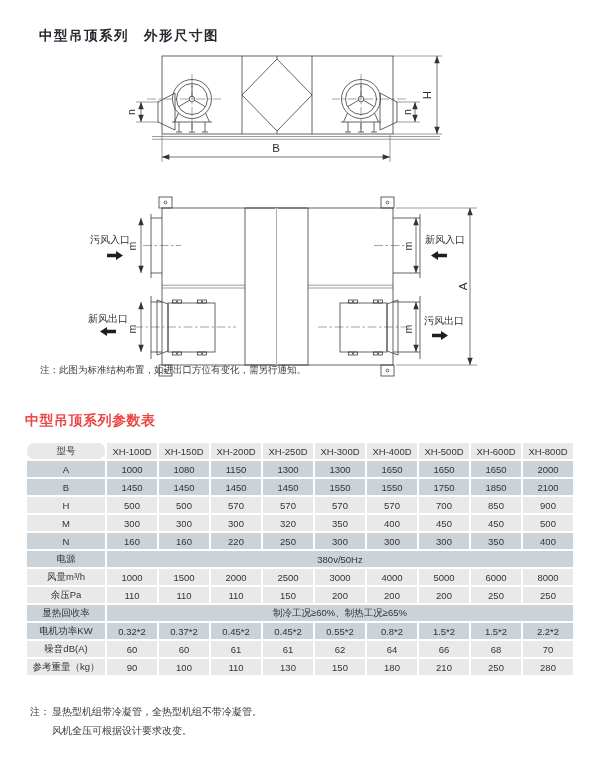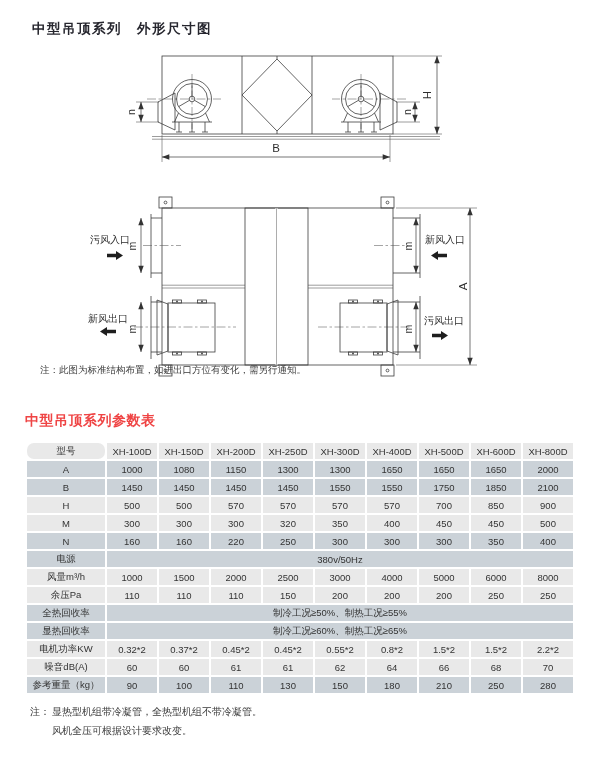--- a/index.html
+++ b/index.html
@@ -1,20 +1,20 @@
 <!DOCTYPE html>
 <html style="--row-light: #e9e9e9; --row-dark: #cbd2d8;"><head>
 <meta charset="utf-8">
 <style>
   html,body{margin:0;padding:0;background:#ffffff;}
   body{width:600px;height:776px;position:relative;overflow:hidden;
        font-family:"Liberation Sans","DejaVu Sans",sans-serif;color:#3b3b3b;}
   .page{position:absolute;inset:0;background:#fff;}
 
-  .main-title{position:absolute;left:28px;top:16px;margin:4px;
+  .main-title{position:absolute;left:28px;top:16px;margin:11px;
     font-size:13.5px;font-weight:bold;color:#26262e;letter-spacing:1.5px;}
   .table-title{position:absolute;left:25px;top:412px;margin:0;
     font-size:14px;font-weight:bold;color:#ef4444;letter-spacing:.5px;}
 
   svg.diagram{position:absolute;left:0;top:40px;}
   .ln{stroke:#3c3c3c;stroke-width:.8;fill:none;}
   .thin{stroke:#4a4a4a;stroke-width:.55;fill:none;}
   .dim{stroke:#3a3a3a;stroke-width:.7;fill:none;}
   .cl{stroke:#5a5a5a;stroke-width:.55;fill:none;stroke-dasharray:9 2.5 2.5 2.5;}
   .dot{fill:#3c3c3c;stroke:none;}
@@ -327,24 +327,20 @@
           <td>110</td>
           <td>110</td>
           <td>150</td>
           <td>200</td>
           <td>200</td>
           <td>200</td>
           <td>250</td>
           <td>250</td>
         </tr>
         <tr>
-          <td>全热回收率</td>
-          <td colspan="9">制冷工况≥50%、制热工况≥55%</td>
-        </tr>
-        <tr>
           <td>显热回收率</td>
           <td colspan="9">制冷工况≥60%、制热工况≥65%</td>
         </tr>
         <tr>
           <td>电机功率KW</td>
           <td>0.32*2</td>
           <td>0.37*2</td>
           <td>0.45*2</td>
           <td>0.45*2</td>
           <td>0.55*2</td>

